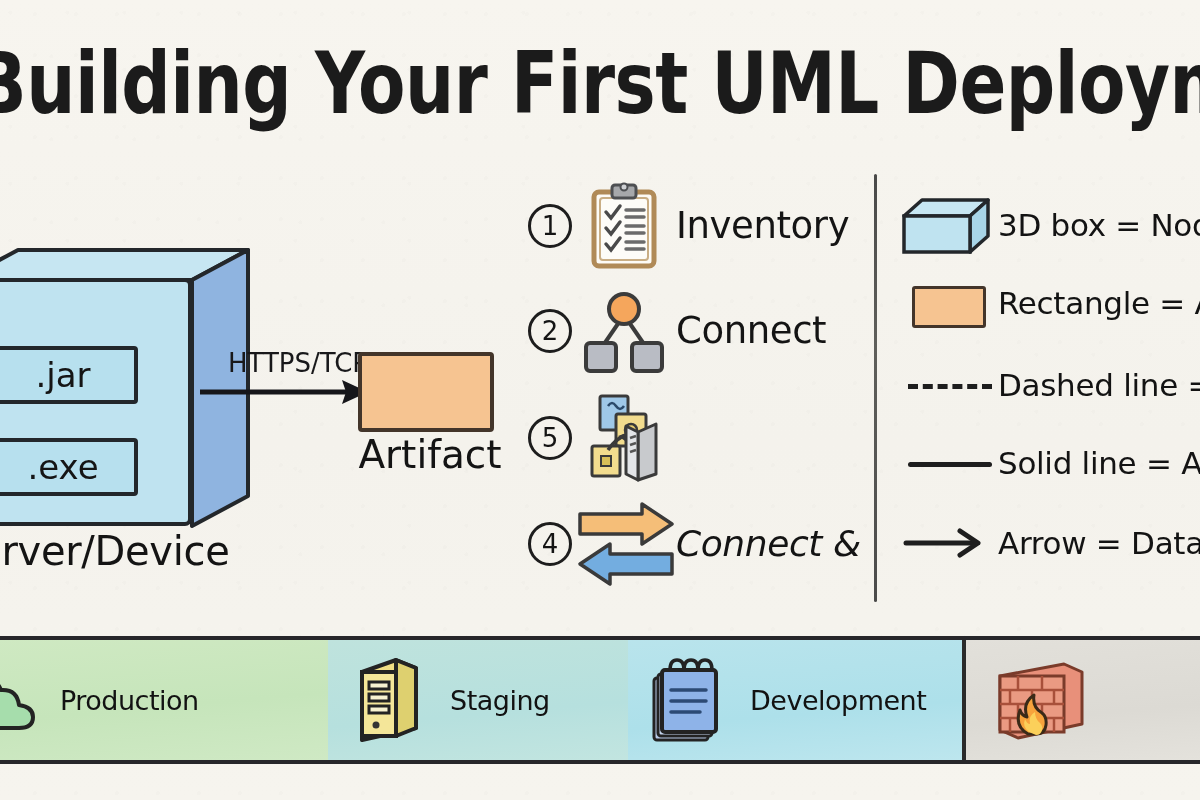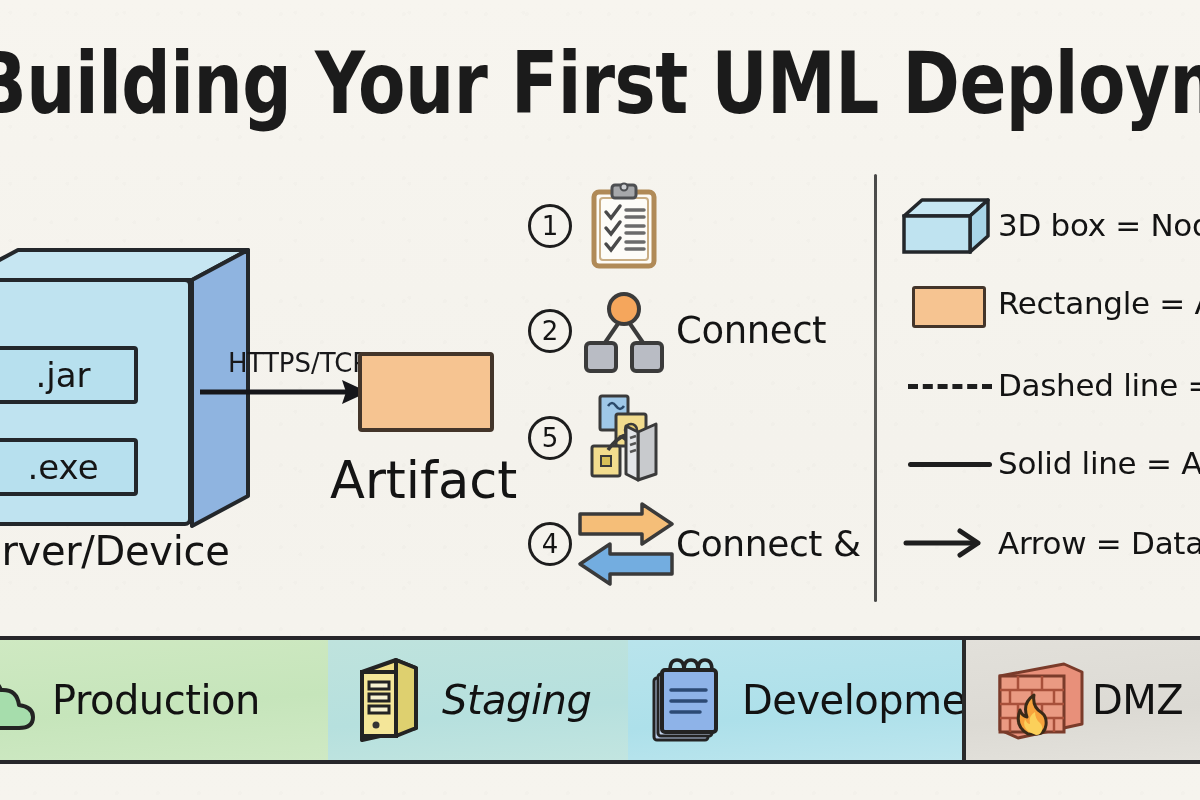--- a/index.html
+++ b/index.html
@@ -55,38 +55,38 @@
   
   #conn-label{
     position:absolute; left:228px; top:348px;
     font-size:26px; color:#18181a; white-space:nowrap;
   }
   #artifact-box{
     position:absolute; left:358px; top:352px; width:136px; height:80px;
     background:#f6c491; border:4px solid #43352a; border-radius:4px;
   }
   #artifact-label{
-    position:absolute; left:330px; top:451px; width:200px; 
-    font-size:51px; color:#141414;
+    position:absolute; left:330px; top:432px; width:200px; text-align:center;
+    font-size:39px; color:#141414;
   }
 
   
   #steps{ position:absolute; left:528px; top:178px; width:340px; height:420px; }
   .step{ position:absolute; left:0; width:340px; height:96px; display:flex; align-items:center; }
   .step-num{
     width:44px; height:44px; min-width:44px; border:3px solid #1d1d1d; border-radius:50%;
     display:flex; align-items:center; justify-content:center;
     font-size:26px; color:#141414; margin-right:6px;
   }
   .step-icon{ width:92px; min-width:92px; height:92px; position:relative; }
   .step-label{
     font-size:37px; color:#141414; line-height:.98; letter-spacing:-.4px;
     margin-left:6px;
   }
-  .step-label.two-line{ font-size:36px; line-height:1.02; }
+  .step-label.two-line{ font-size:36px; line-height:1.02;font-style:italic; }
 
   
   #divider{
     position:absolute; left:874px; top:174px; width:3px; height:428px;
     background:linear-gradient(180deg,#3a3a3a,#52524e 40%,#3c3c3c);
     border-radius:2px; opacity:.92;
   }
 
   
   #legend{ position:absolute; left:898px; top:186px; width:320px; height:410px; }
@@ -111,23 +111,23 @@
   }
 
   
   #envbar{
     position:absolute; left:-14px; top:636px; width:1228px; height:128px;
     border-top:4px solid #27272a; border-bottom:4px solid #27272a;
     display:flex; overflow:hidden;
   }
   .env{ position:relative; display:flex; align-items:center; height:100%; }
   .env-icon{ width:92px; min-width:92px; height:92px; position:relative; margin-left:12px; }
-  .env-label{ font-size:40px; color:#121212; letter-spacing:-.5px; white-space:nowrap; margin-left:10px; }
+  .env-label{ font-size:27px; color:#121212; letter-spacing:-.5px; white-space:nowrap; margin-left:18px; }
   #env-production{ width:342px; background:linear-gradient(175deg,#cfe9c2 0%,#c6e5bb 55%,#cfe9c4 100%); }
-  #env-staging{ width:300px; background:linear-gradient(175deg,#bfe3dd 0%,#b6e0de 60%,#c2e5e0 100%);font-style:italic; }
+  #env-staging{ width:300px; background:linear-gradient(175deg,#bfe3dd 0%,#b6e0de 60%,#c2e5e0 100%); }
   #env-development{ width:334px; background:linear-gradient(175deg,#b9e4ec 0%,#ade0ea 60%,#bde6ee 100%); }
   #env-dmz{ width:252px; background:linear-gradient(175deg,#e2e0da 0%,#dcdad4 60%,#e4e2dc 100%); border-left:4px solid #2a2a2a; }
 
   svg{ display:block; }
 </style>
 </head>
 <body>
 
 <div id="paper"></div>
 
@@ -178,20 +178,21 @@
         <g stroke="#6b6b6b" stroke-width="3.5" stroke-linecap="round">
           <line x1="48" y1="30" x2="66" y2="30"></line>
             <line x1="48" y1="37" x2="66" y2="37"></line>
           <line x1="48" y1="46" x2="66" y2="46"></line>
             <line x1="48" y1="53" x2="66" y2="53"></line>
           <line x1="48" y1="62" x2="66" y2="62"></line>
             <line x1="48" y1="69" x2="66" y2="69"></line>
         </g>
       </svg>
     </div>
+    <div class="step-label">Inventory</div>
   </div>
 
   <div class="step" style="top:105px;">
     <div class="step-num">2</div>
     <div class="step-icon">
       <svg width="92" height="92" viewBox="0 0 92 92">
         <line x1="46" y1="30" x2="24" y2="62" stroke="#3b3b3b" stroke-width="4"></line>
         <line x1="46" y1="30" x2="68" y2="62" stroke="#3b3b3b" stroke-width="4"></line>
         <circle cx="46" cy="24" r="15" fill="#f5a65c" stroke="#3b3b3b" stroke-width="4"></circle>
         <rect x="8" y="58" width="30" height="28" rx="4" fill="#b9bcc4" stroke="#3b3b3b" stroke-width="4"></rect>
@@ -352,15 +353,14 @@
           <line x1="28" y1="50" x2="28" y2="64"></line>
             <line x1="52" y1="50" x2="52" y2="64"></line>
           <line x1="20" y1="64" x2="20" y2="78"></line>
             <line x1="42" y1="64" x2="42" y2="78"></line>
             <line x1="64" y1="64" x2="64" y2="78"></line>
         </g>
         <path d="M38 80 q-14 -8 -8 -24 q2 6 7 7 q-5 -14 7 -22 q-2 12 8 18 q5 4 4 12 q-1 9 -10 9 z" fill="#f7a33c" stroke="#3a2a18" stroke-width="3" stroke-linejoin="round"></path>
         <path d="M39 78 q-7 -5 -4 -13 q2 5 5 5 q-2 -8 5 -12 q0 7 5 11 q3 3 2 7 q-1 5 -6 5 z" fill="#fbd05a"></path>
       </svg>
     </div>
-    <div class="env-label">DMZ</div>
   </div>
 </div>
 
 </body></html>

